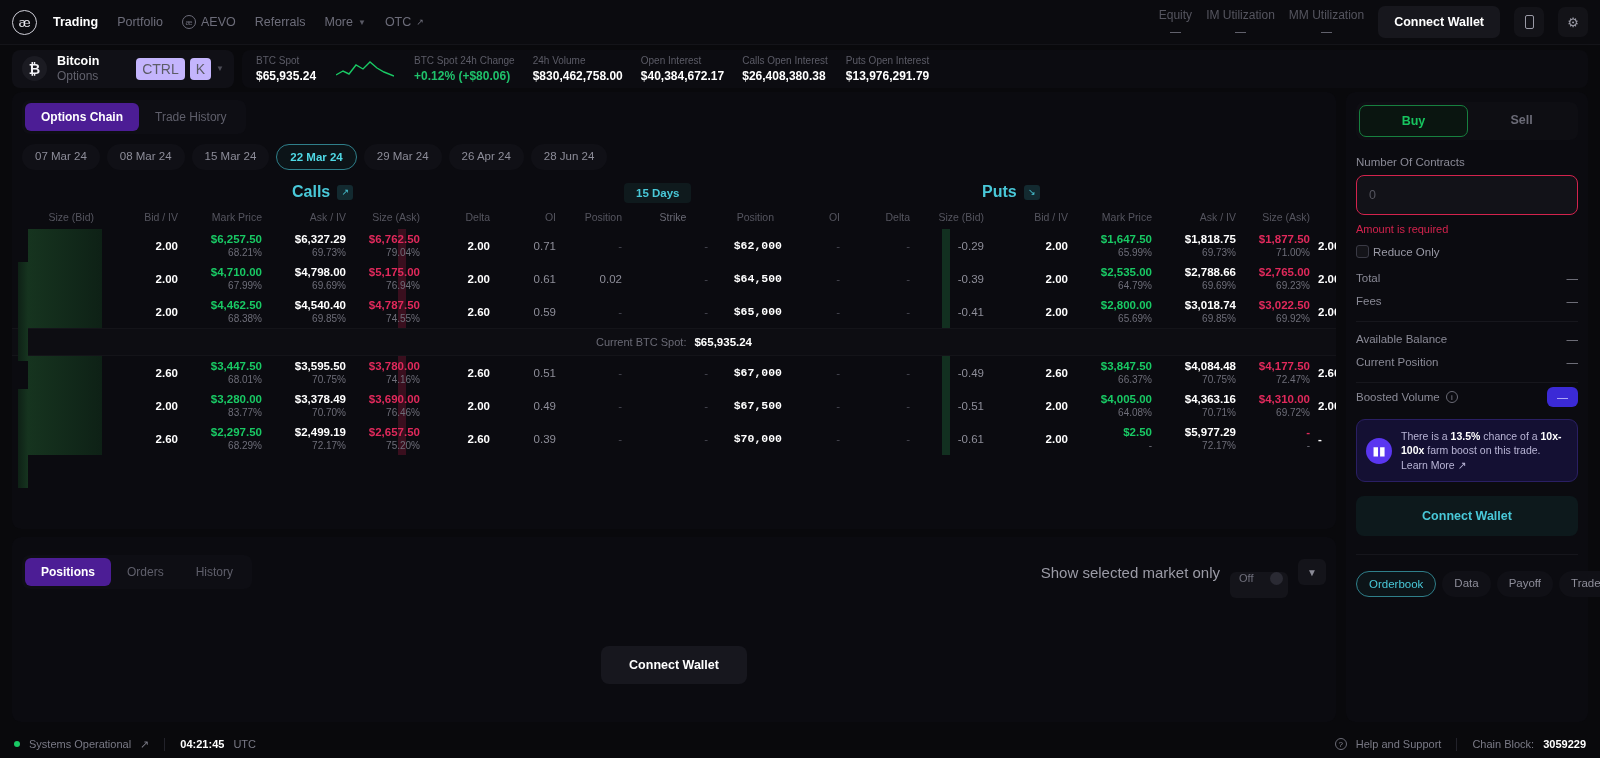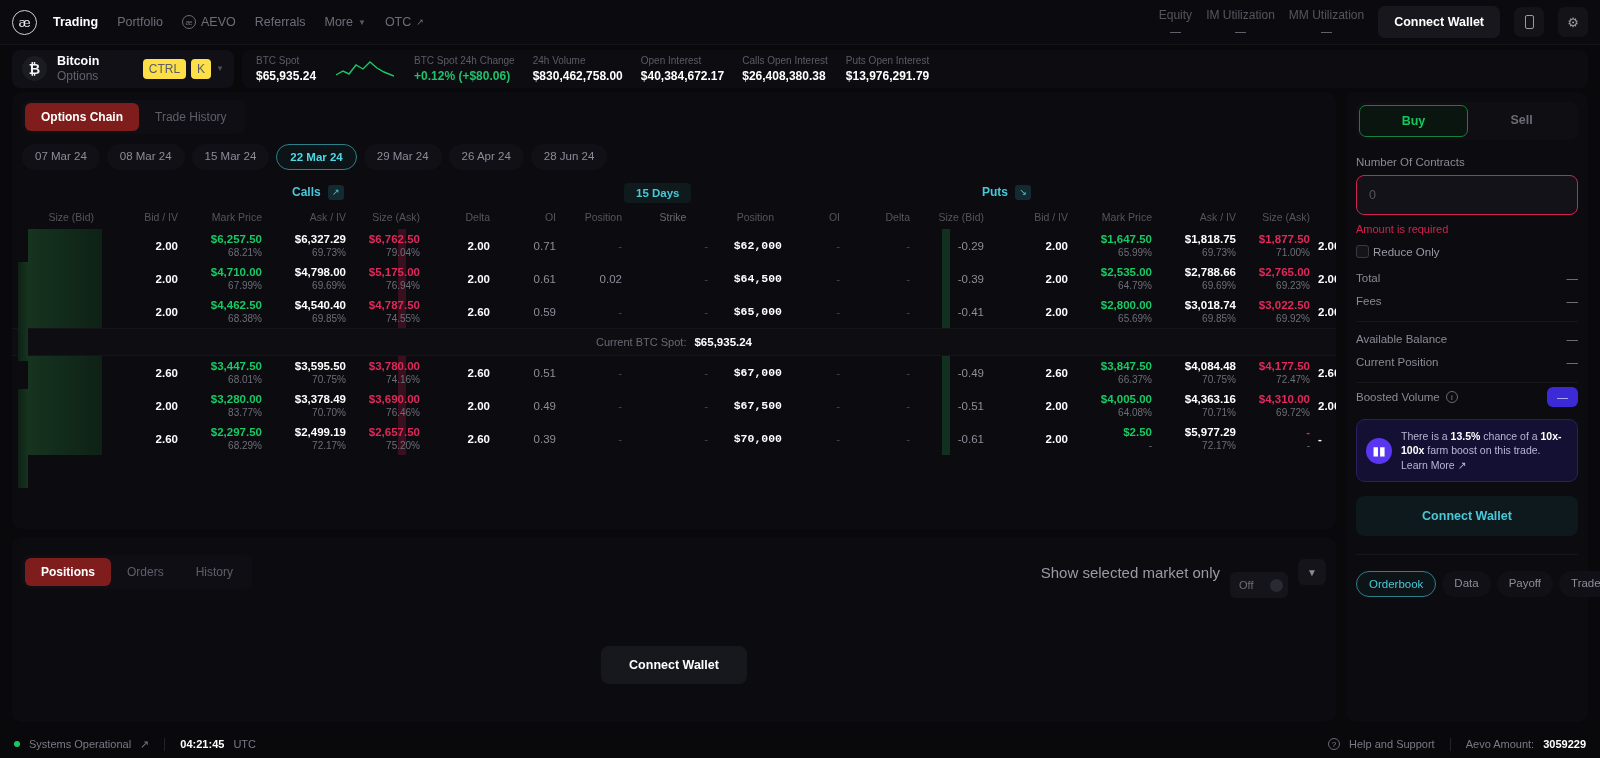--- a/index.html
+++ b/index.html
@@ -68,21 +68,21 @@
   .btc-circle {
     width: 25px; height: 25px; border-radius: 50%; background: #1b1b22;
     display: flex; align-items: center; justify-content: center;
     color: #f2f2f6; font-size: 14px; font-weight: bold;
     font-family: "DejaVu Sans", sans-serif;
   }
   .asset-name { font-size: 12.5px; font-weight: bold; color: #fff; }
   .asset-sub { font-size: 12px; color: #62626d; margin-top: 1px; }
   .kbd-group { display: flex; align-items: center; gap: 5px; margin-left: auto; }
   .kbd {
-    background: #fde047; color: #5c5c67; font-size: 12px;
+    background: #c4b5fd; color: #5c5c67; font-size: 14px;
     border-radius: 4px; padding: 3px 6px;
   }
   .stats-strip {
     flex: 1; display: flex; align-items: center;
     background: #0c0c11; border-radius: 8px; height: 38px; padding: 0 14px; gap: 0;
   }
   .stat { padding-right: 18px; }
   .stat .lbl { font-size: 10px; color: #5c5c67; white-space: nowrap; }
   .stat .val { font-size: 12px; font-weight: bold; color: #fff; margin-top: 3px; white-space: nowrap; }
   .stat .val.up { color: #1fc16b; }
@@ -94,35 +94,35 @@
 
   .panel { background: #0b0b10; border-radius: 9px; }
 
   
   .chain-panel { display: flex; flex-direction: column; height: 437px; overflow: hidden; }
   .tabs-row { padding: 8px 10px 0 10px; display: flex; }
   .pill-tabs { display: flex; background: #0e0e14; border-radius: 8px; padding: 3px; }
   .pill-tab {
     font-size: 12px; color: #5f5f6b; padding: 7px 16px; border-radius: 6px; cursor: pointer;
   }
-  .pill-tab.active { background: #7f1d1d; color: #fff; font-weight: bold; }
+  .pill-tab.active { background: #4c1d95; color: #fff; font-weight: bold; }
 
   .expiry-row { display: flex; gap: 7px; padding: 10px 10px 9px 10px; }
   .expiry {
     font-size: 11.5px; color: #8d8d99; padding: 6px 13px;
     border-radius: 14px; background: #101016; cursor: pointer; white-space: nowrap;
   }
   .expiry.active { color: #4fd8e4; border: 1px solid #2f7f8a; background: #0c1418; font-weight: bold; }
 
   
   .chain-head {
     display: flex; align-items: center; height: 26px;
     position: relative; padding: 0 6px;
   }
-  .calls-lbl, .puts-lbl, .days-lbl { font-size: 12px; font-weight: bold; color: #49c8d8; }
+  .calls-lbl, .puts-lbl, .days-lbl { font-size: 16px; font-weight: bold; color: #49c8d8; }
   .hl-box { display: flex; align-items: center; gap: 7px; }
   .ico-sq {
     width: 16px; height: 15px; border-radius: 3px; background: #132a30;
     color: #49c8d8; font-size: 9px; display: flex; align-items: center; justify-content: center;
   }
   .days-chip {
     background: #0f1a1d; border-radius: 4px; padding: 4px 12px; font-size: 11.5px;
   }
 
   .hdr-grid, .row-grid {
@@ -164,21 +164,21 @@
   .spot-divider .lbl { font-size: 11px; color: #6a6a75; }
   .spot-divider .val { font-size: 11.5px; font-weight: bold; color: #fff; }
 
   
   .pos-panel { flex: 1; display: flex; flex-direction: column; min-height: 0; margin-bottom: 8px; }
   .pos-head { display: flex; align-items: center; padding: 9px 10px; }
   .pos-right { margin-left: auto; display: flex; align-items: center; gap: 10px; }
   .pos-right .lbl { font-size: 15px; color: #9b9ba6; }
   .toggle-off {
     background: #14141a; border-radius: 6px; height: 26px; width: 58px;
-    display: flex; align-items: center; padding: 0 9px; cursor: pointer;
+    display: flex; padding: 0 9px; cursor: pointer;
     font-size: 11px; color: #6f6f7b; position: relative; margin-top: 26px;
   }
   .toggle-knob { position: absolute; right: 5px; width: 13px; height: 13px; border-radius: 50%; background: #2a2a33; }
   .caret-btn {
     width: 28px; height: 26px; background: #14141a; border-radius: 6px;
     display: flex; align-items: center; justify-content: center;
     color: #8b8b96; font-size: 10px; cursor: pointer;
   }
   .pos-body { flex: 1; display: flex; align-items: center; justify-content: center; }
   .btn-connect-mid {
@@ -769,18 +769,18 @@
       <span class="foot-txt">Systems Operational</span>
       <span class="foot-txt">↗</span>
       <span class="vsep"></span>
       <span class="foot-txt white">04:21:45</span>
       <span class="foot-txt">UTC</span>
     </div>
     <div class="foot-right">
       <span class="q-c">?</span>
       <span class="foot-txt">Help and Support</span>
       <span class="vsep"></span>
-      <span class="foot-txt">Aevo Amount:</span>
+      <span class="foot-txt">Chain Block:</span>
       <span class="foot-txt white">3059229</span>
     </div>
   </div>
 
 </div>
 
 </body></html>

